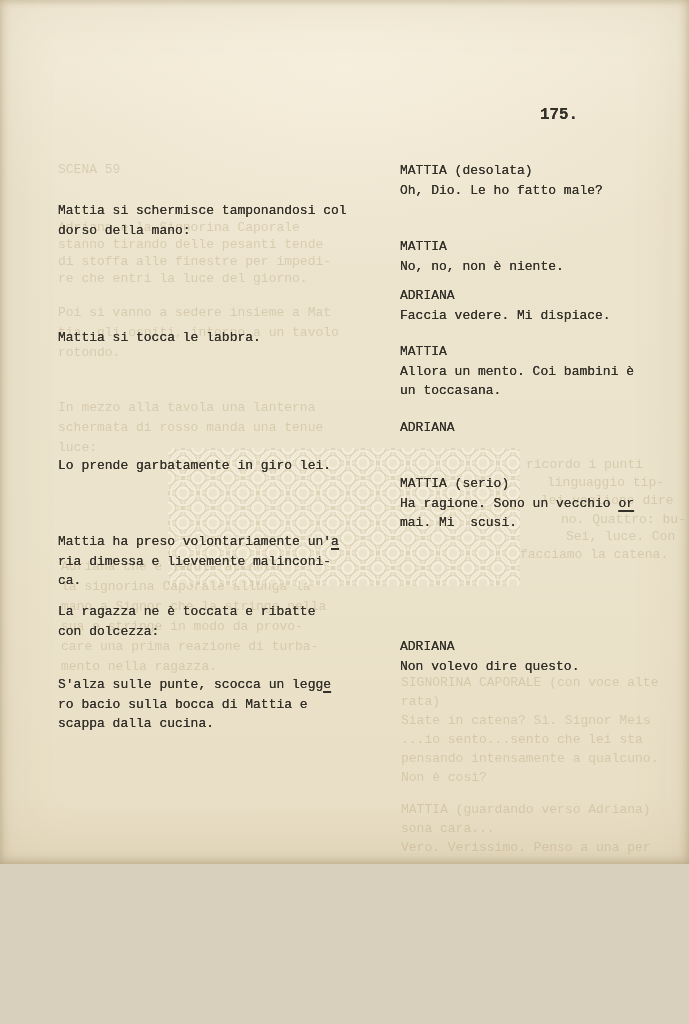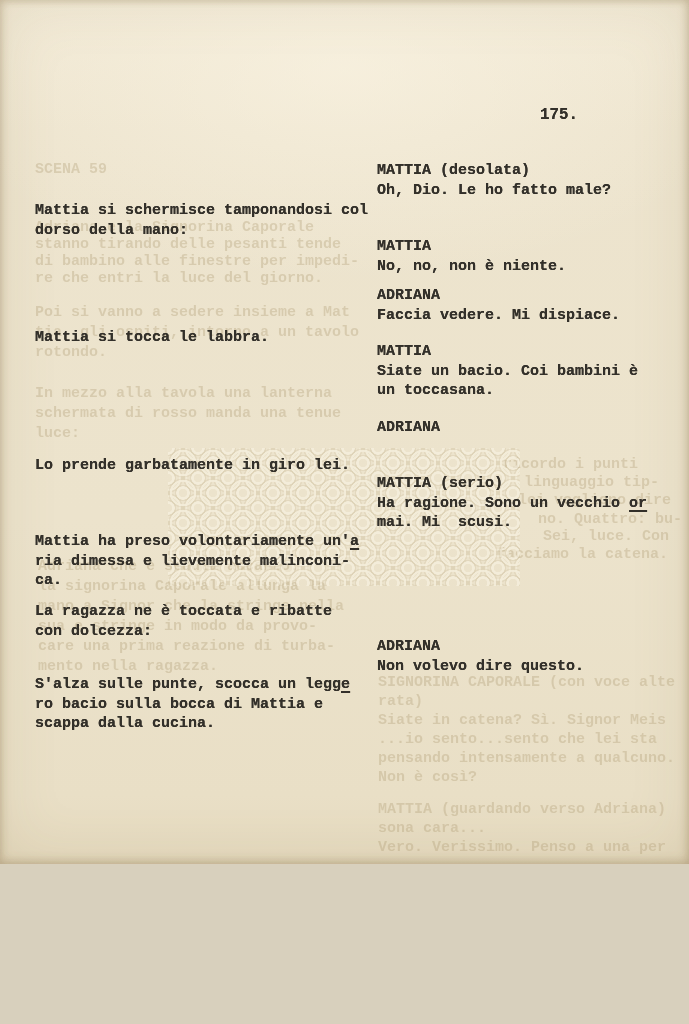--- a/index.html
+++ b/index.html
@@ -15,24 +15,25 @@
     box-shadow:
       inset 0 0 60px rgba(150,125,85,.14),
       inset 0 -4px 10px rgba(125,100,60,.18),
       inset -4px 0 9px rgba(135,110,70,.14),
       inset 4px 0 9px rgba(135,110,70,.10),
       inset 0 3px 6px rgba(135,110,70,.08);
   }
   .tblock{
     position:absolute;
     line-height:19.5px;
-    font-size:15px;
-    font-weight:700;
+    font-size:13px;
+    font-weight:400;
     color:var(--ink,#33302a);
     text-shadow:0 0 .5px currentColor;
+    margin-left:23px;
   }
   .tline{white-space:pre;}
   .tblock .u{text-decoration:underline;text-decoration-thickness:1.5px;text-underline-offset:3px;}
   .ghost{
     color:var(--ghost,#a8946a);
     opacity:.30;
     filter:blur(.35px);
     text-shadow:none;
   }
   .page-number{
@@ -65,29 +66,29 @@
 
 <div class="paper">
   <div class="page-number">175.</div>
   <div id="ghost-layer">
       <div class="tblock ghost" style="left: 35px; top: 161px; line-height: 18px;">
         <div class="tline">SCENA 59</div>
       </div>
       <div class="tblock ghost" style="left: 35px; top: 219px; line-height: 17px;">
         <div class="tline">Adriana e la Signorina Caporale</div>
         <div class="tline">stanno tirando delle pesanti tende</div>
-        <div class="tline">di bambino alle finestre per impedi-</div>
+        <div class="tline">di stoffa alle finestre per impedi-</div>
         <div class="tline">re che entri la luce del giorno.</div>
       </div>
       <div class="tblock ghost" style="left: 35px; top: 303px; line-height: 20px;">
         <div class="tline">Poi si vanno a sedere insieme a Mat</div>
         <div class="tline">tia, gli ospiti, intorno a un tavolo</div>
         <div class="tline">rotondo.</div>
       </div>
-      <div class="tblock ghost" style="left: 35px; top: 384px; line-height: 20px;">
+      <div class="tblock ghost" style="left: 35px; top: 398px; line-height: 20px;">
         <div class="tline">In mezzo alla tavola una lanterna</div>
         <div class="tline">schermata di rosso manda una tenue</div>
         <div class="tline">luce:</div>
       </div>
       <div class="tblock ghost" style="left: 503px; top: 455px; line-height: 19px;">
         <div class="tline">ricordo i punti</div>
       </div>
       <div class="tblock ghost" style="left: 524px; top: 473px; line-height: 19px;">
         <div class="tline">linguaggio tip-</div>
       </div>
@@ -145,21 +146,21 @@
       </div>
       <div class="tblock" style="left: 377px; top: 286px;">
         <div class="tline">ADRIANA</div>
         <div class="tline">Faccia vedere. Mi dispiace.</div>
       </div>
       <div class="tblock" style="left: 35px; top: 328px;">
         <div class="tline">Mattia si tocca le labbra.</div>
       </div>
       <div class="tblock" style="left: 377px; top: 342px;">
         <div class="tline">MATTIA</div>
-        <div class="tline">Siate un bacio. Coi bambini è</div>
+        <div class="tline">Allora un mento. Coi bambini è</div>
         <div class="tline">un toccasana.</div>
       </div>
       <div class="tblock" style="left: 377px; top: 418px;">
         <div class="tline">ADRIANA</div>
       </div>
       <div class="tblock" style="left: 35px; top: 456px;">
         <div class="tline">Lo prende garbatamente in giro lei.</div>
       </div>
       <div class="tblock" style="left: 377px; top: 474px;">
         <div class="tline">MATTIA (serio)</div>

